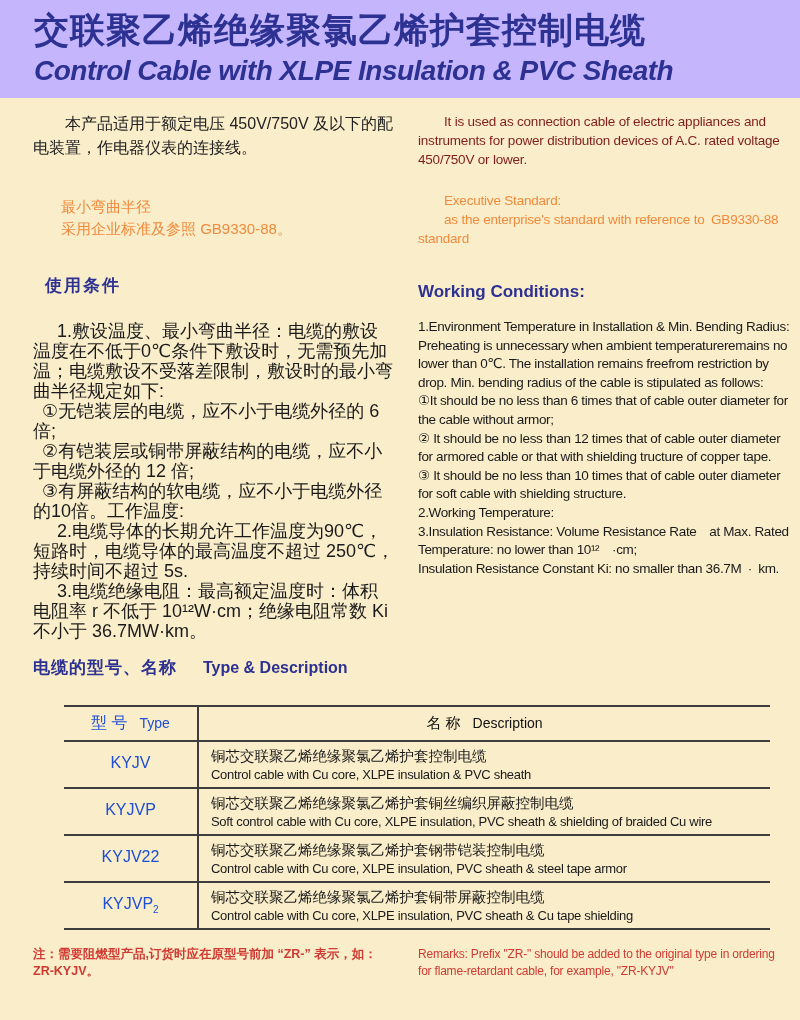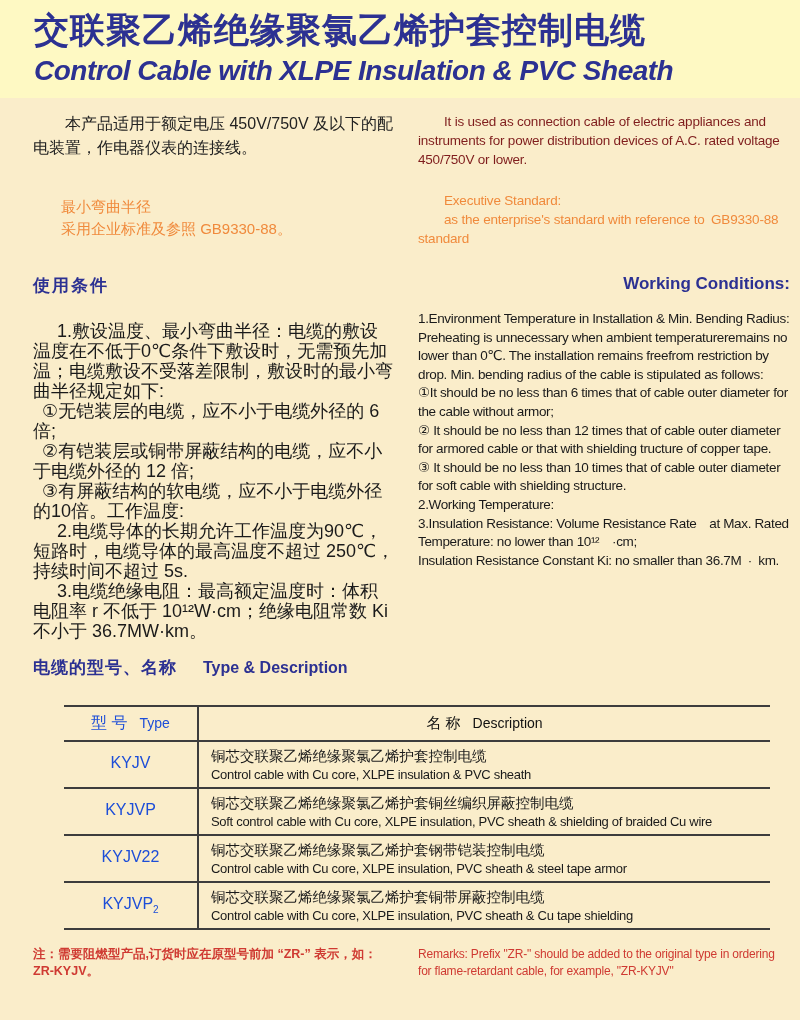--- a/index.html
+++ b/index.html
@@ -2,21 +2,21 @@
 <html><head>
 <meta charset="utf-8">
 <style>
   * { box-sizing: border-box; }
   html, body { margin: 0; padding: 0; }
   body {
     width: 800px; height: 1020px;
     background: #ffffff;
     font-family: "Liberation Sans", "DejaVu Sans", sans-serif;
   }
-  .header { height: 98px; background: #fef9c3; padding: 10px 0 0 34px; }
+  .header { height: 98px; background: #c4b5fd; padding: 10px 0 0 34px; }
   .title-zh {
     font-size: 35px; font-weight: bold; color: #2c3192;
     letter-spacing: 1px; line-height: 1.15; margin: 0;
   }
   .title-en {
     font-size: 28px; font-weight: bold; font-style: italic; color: #2c3192;
     margin: 5px 0 0 0; letter-spacing: -0.5px;
   }
   .content { background: #faedca; height: 922px; padding: 14px 12px 0 33px; }
   .two-col { display: flex; }
@@ -24,22 +24,22 @@
   .col-r { width: 372px; flex: none; }
   .intro-row { height: 162px; }
   .zh-intro { font-size: 16px; line-height: 24px; color: #222222; text-indent: 32px; margin: 0; }
   .orange { color: #f08a3c; }
   .zh-std { margin-top: 36px; font-size: 15px; line-height: 22px; padding-left: 28px; }
   .zh-std p, .en-std p { margin: 0; }
   .en-intro { font-size: 13.5px; line-height: 19px; color: #7f1d1d; text-indent: 26px; letter-spacing: -0.2px; margin: 0; }
   .en-std { margin-top: 22px; font-size: 13.5px; line-height: 19px; letter-spacing: -0.2px; }
   .en-std p { text-indent: 26px; }
   .cond-row { height: 366px; }
-  .sec-head-zh { font-size: 17px; font-weight: bold; color: #2c3192; margin: 0 0 24px 0; letter-spacing: 2px; }
-  .sec-head-en { font-size: 17px; font-weight: bold; color: #2c3192; margin: 0 0 16px 0; text-align: right; }
+  .sec-head-zh { font-size: 17px; font-weight: bold; color: #2c3192; margin: 0 0 24px 12px; letter-spacing: 2px; }
+  .sec-head-en { font-size: 17px; font-weight: bold; color: #2c3192; margin: 8px 0 16px 0; }
   .zh-para p { font-size: 18px; line-height: 20px; color: #1a1a1a; margin: 0; }
   .zh-para p.num { text-indent: 24px; }
   .zh-para p.circ { text-indent: 9px; }
   .en-para p { font-size: 13.5px; line-height: 18.6px; color: #1a1a1a; margin: 0; letter-spacing: -0.35px; }
   .type-head { margin-top: 16px; color: #2c3192; font-weight: bold; }
   .type-head .zh { font-size: 17px; letter-spacing: 1px; }
   .type-head .en { font-size: 16px; margin-left: 26px; margin-top: 15px; }
   table.cable-table { margin: 26px 0 0 31px; width: 706px; border-collapse: collapse; }
   .cable-table tr { border-bottom: 2px solid #3d3d3d; }
   .cable-table thead tr { border-top: 2px solid #3d3d3d; height: 35px; }

